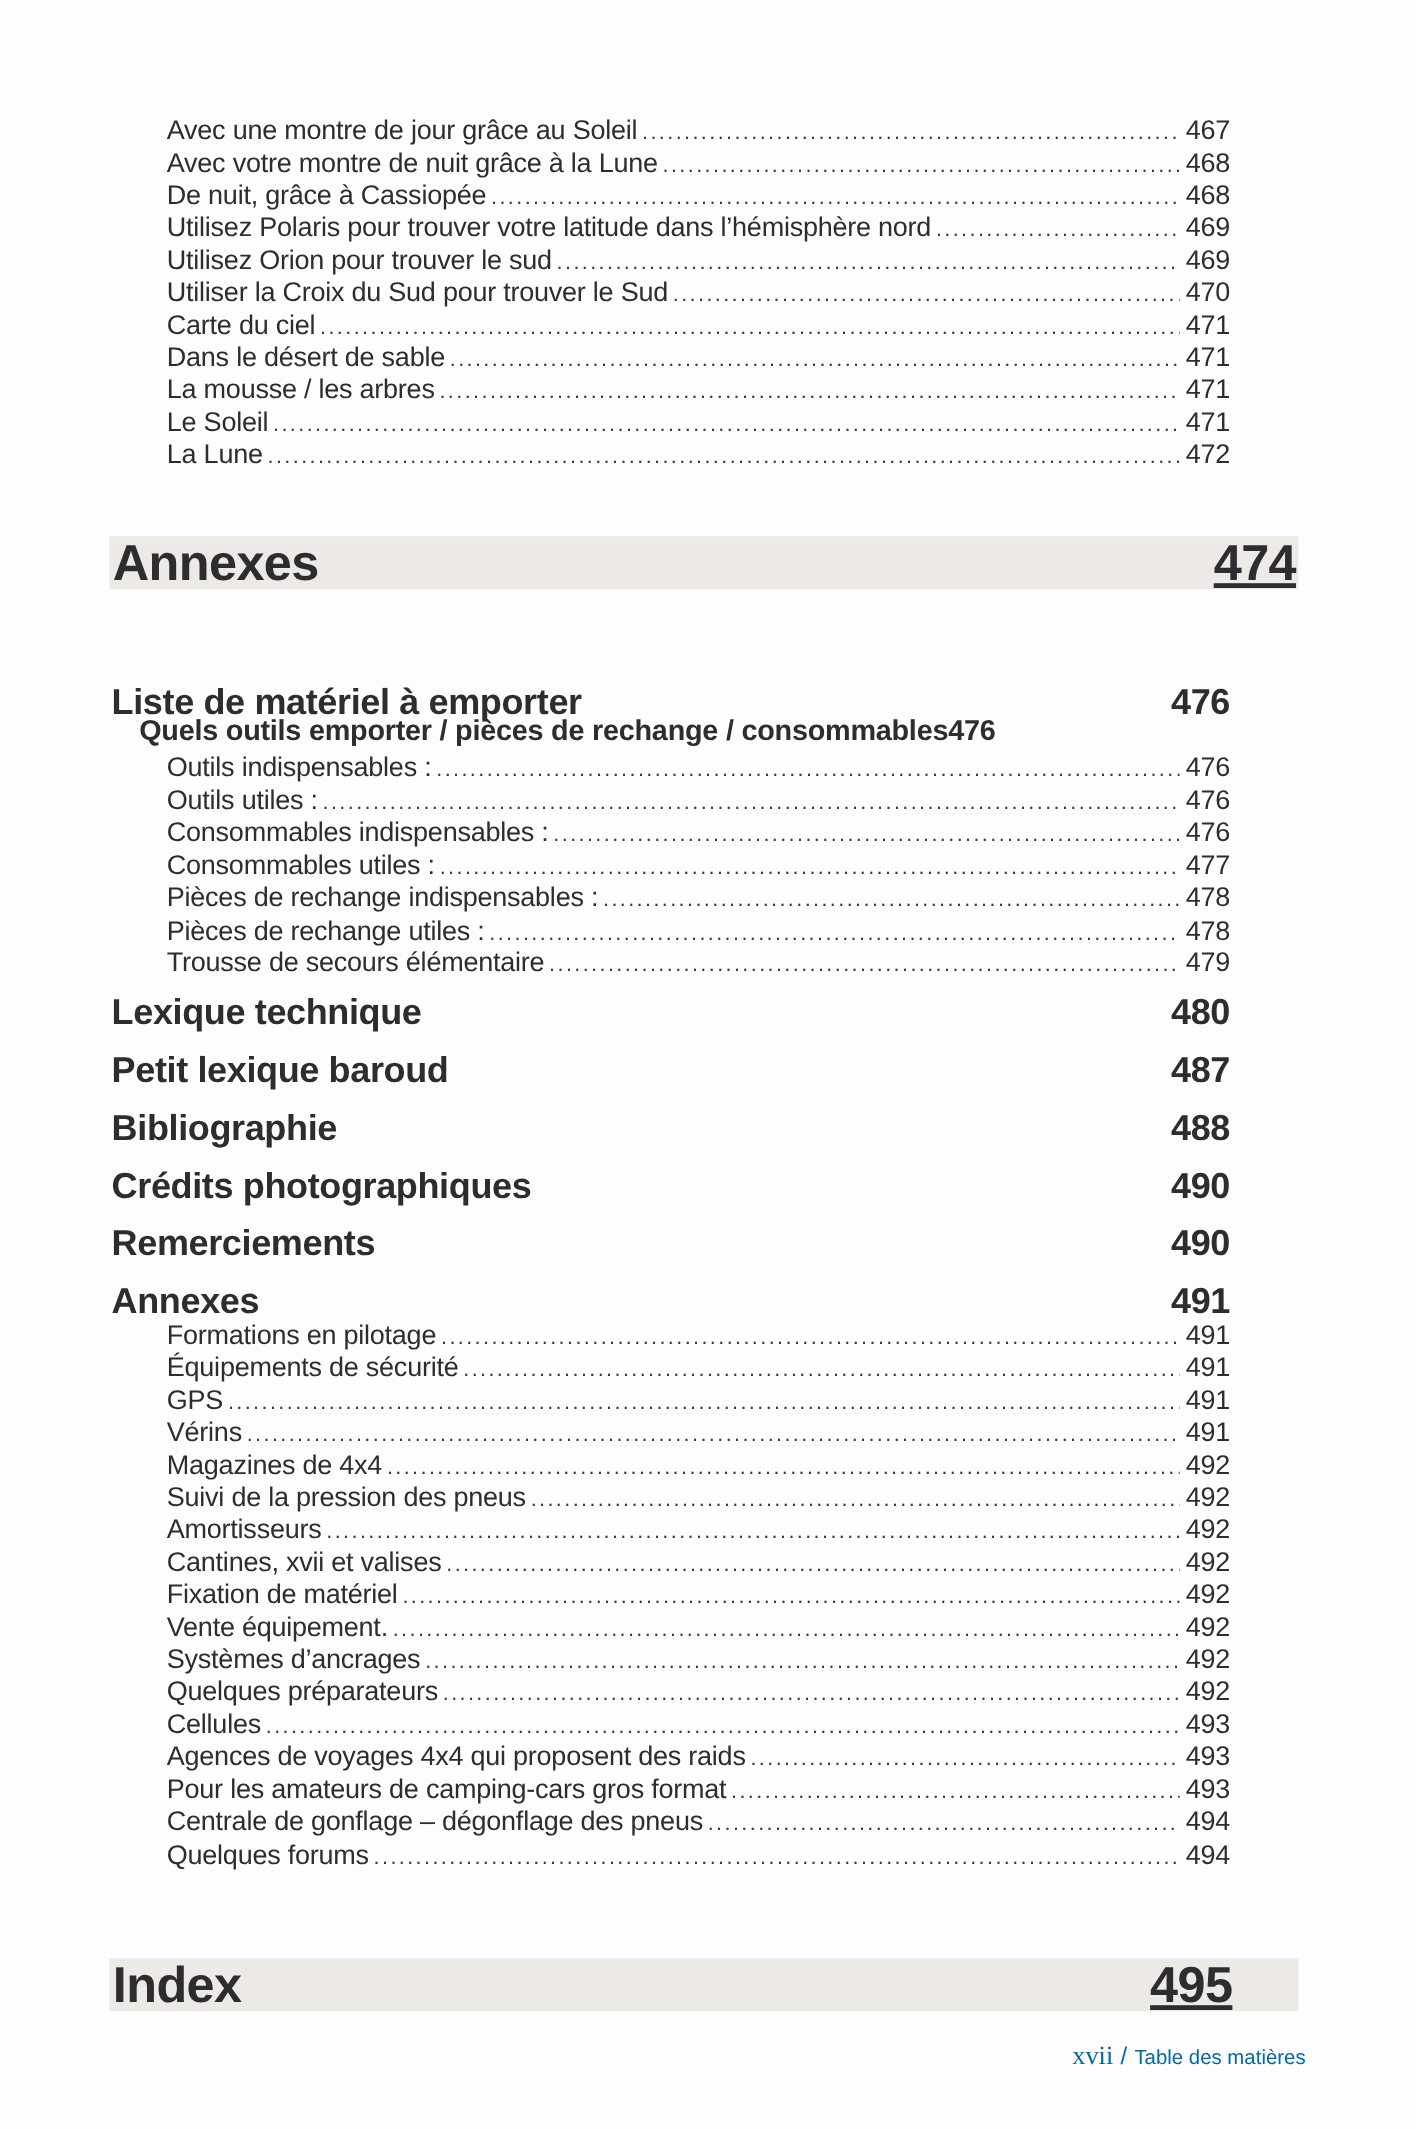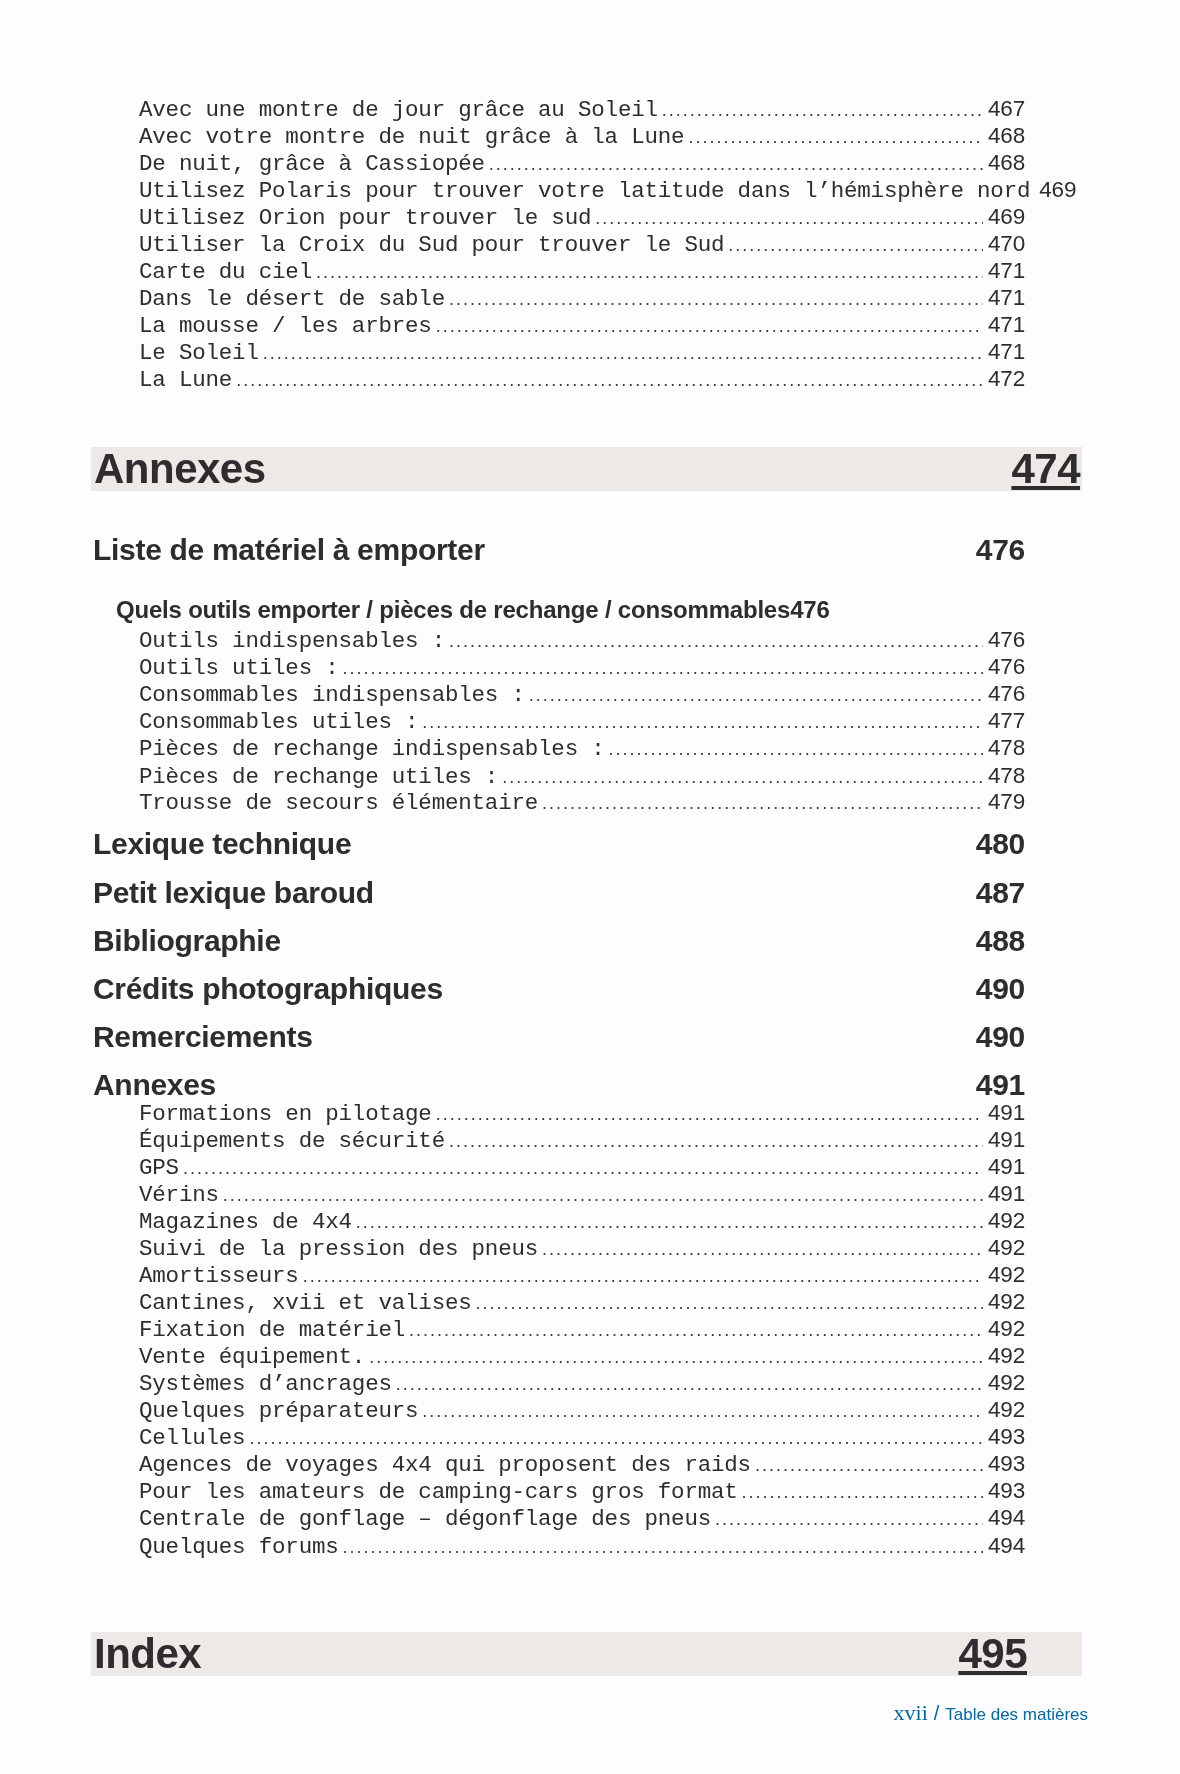--- a/index.html
+++ b/index.html
@@ -11,21 +11,21 @@
       position: relative;
       overflow: hidden;
     }
     .page { position: absolute; left: 0; top: 0; width: 1180px; height: 1774px; }
     .toc-line {
       position: absolute; left: 139px; width: 886px;
       display: flex; align-items: baseline;
       font-size: 22.5px; line-height: 27px; height: 27px;
       letter-spacing: -0.2px;
     }
-    .toc-line .title { white-space: nowrap; font-family: Liberation Mono, monospace; }
+    .toc-line .title { white-space: nowrap; }
     .toc-line .leader {
       flex: 1 1 auto; overflow: hidden; white-space: nowrap;
       margin: 0 4px; color: #3a383b;
       letter-spacing: 4.2px; font-size: 18px;
     }
     .toc-line .leader::before {
       content: ". . . . . . . . . . . . . . . . . . . . . . . . . . . . . . . . . . . . . . . . . . . . . . . . . . . . . . . . . . . . . . . . . . . . . . . . . . . . . . . . . . . . . . . . . . . . . . . . . . . . . . . . . . . . . . . . . . . . . . . . . . . . . . . . . . . . . . .";
       letter-spacing: -1.5px;
     }
     .toc-line .page-num { white-space: nowrap; text-align: right; min-width: 38px; }
@@ -125,21 +125,21 @@
         <span class="leader"></span>
         <span class="page-num">472</span>
       </div>
   </div>
 
   <div class="part-band" style="top:447px">
     <span class="band-title">Annexes</span>
     <span class="band-page">474</span>
   </div>
 
-  <div class="chapter" style="top:532px">
+  <div class="chapter" style="top:568px">
     <span>Liste de matériel à emporter</span>
     <span class="ch-page">476</span>
   </div>
 
   <div class="section" style="top:596px">
     <span>Quels outils emporter / pièces de rechange / consommables</span>
     <span>476</span>
   </div>
 
   <div>

